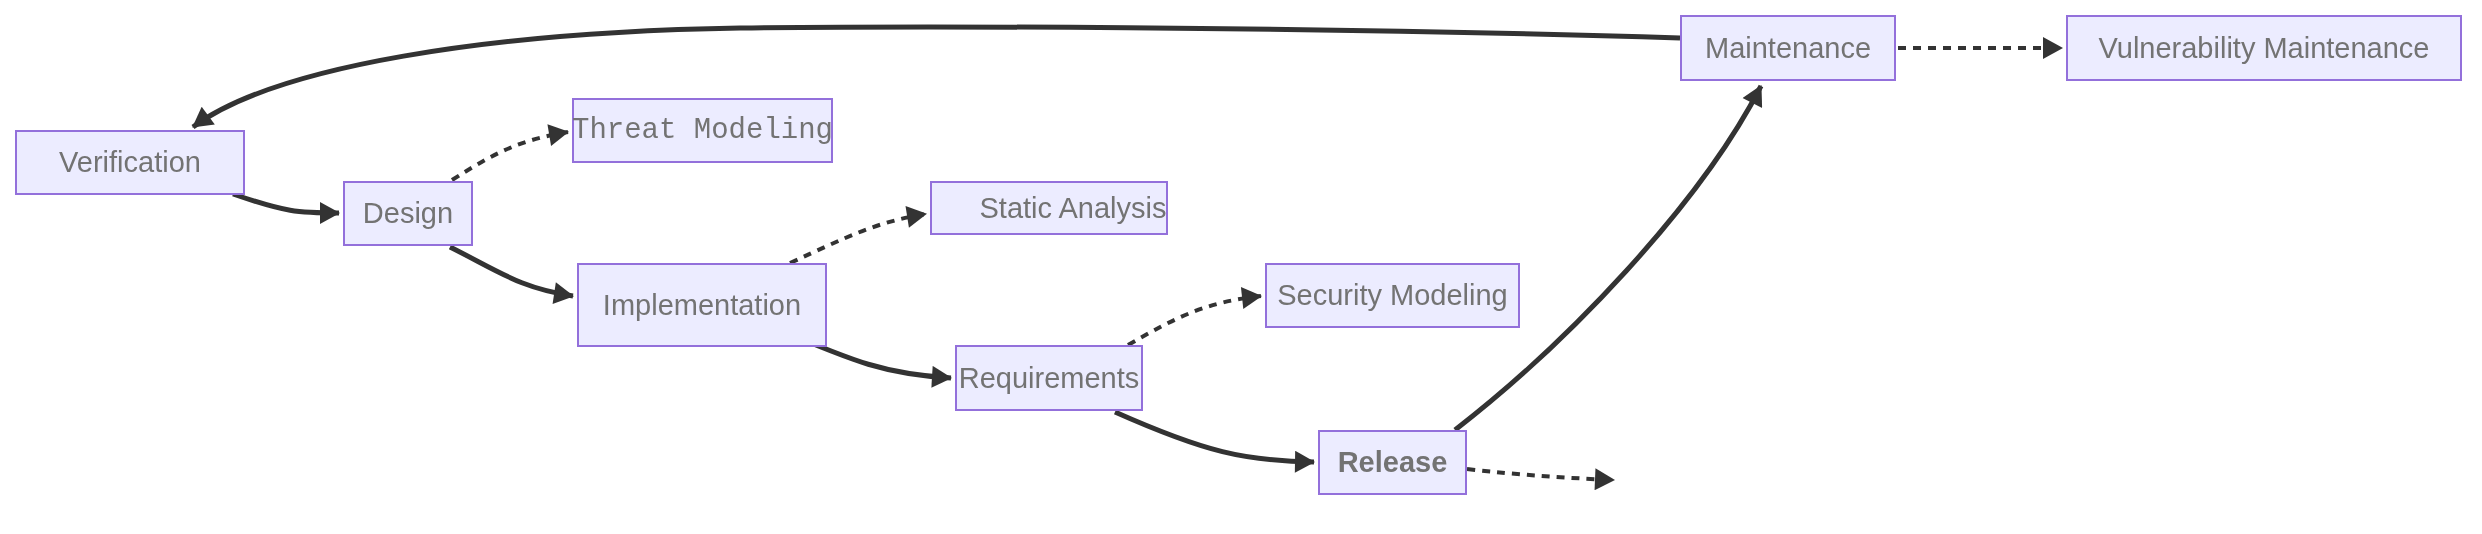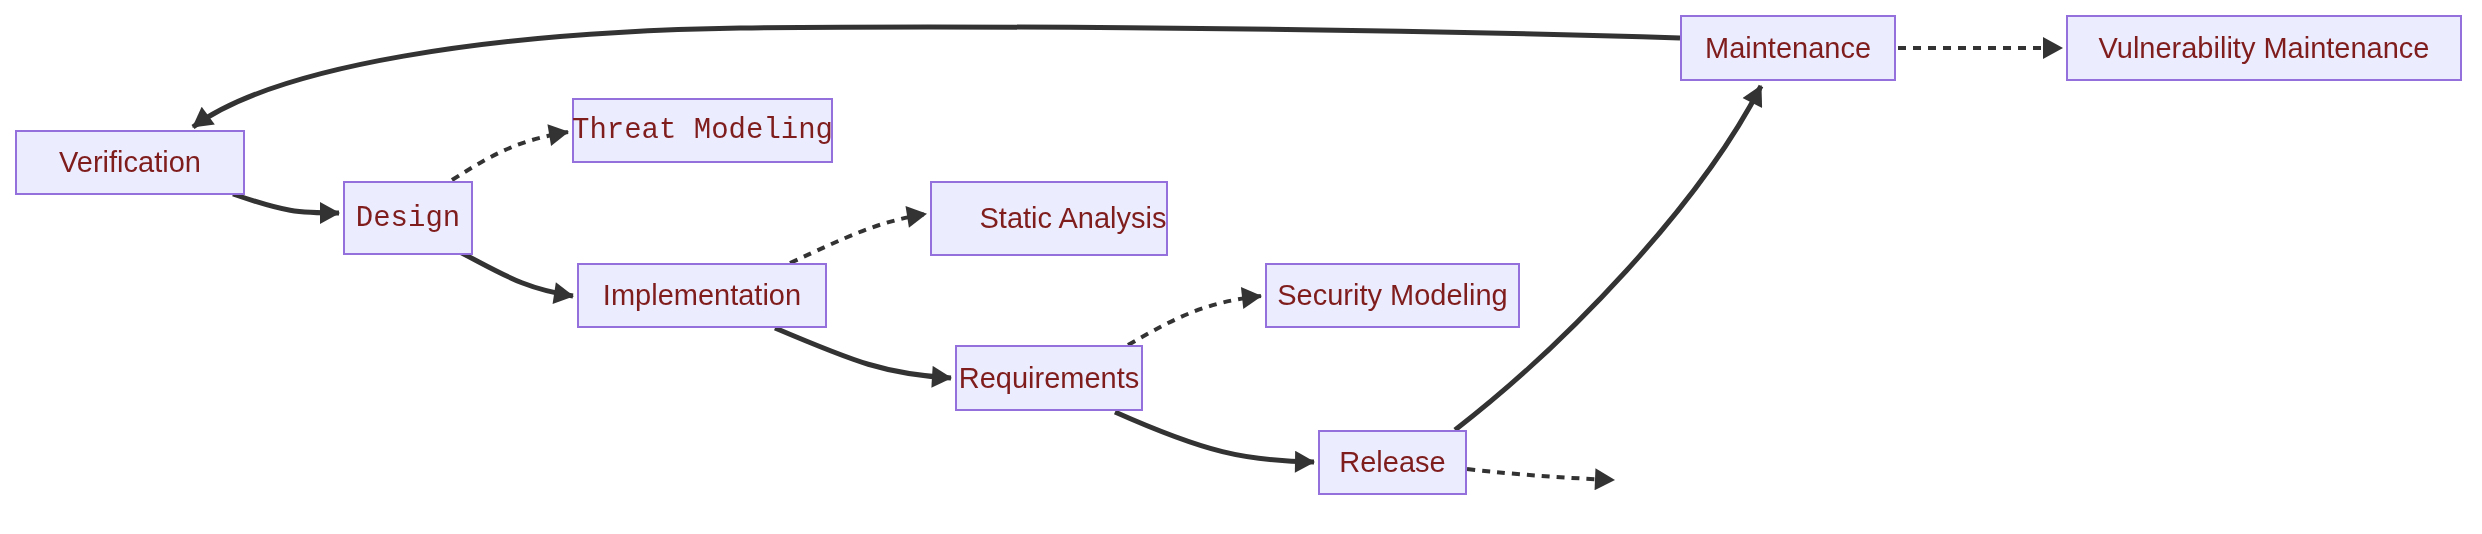--- a/index.html
+++ b/index.html
@@ -31,21 +31,21 @@
   }
   .edge.dotted {
     stroke-width: 4px;
     stroke-dasharray: 8 7;
   }
   .node {
     position: absolute;
     box-sizing: border-box;
     background: #ECECFF;
     border: 2.5px solid #9370DB;
-    color: #7f1d1d;
+    color: #737373;
     font-size: 29px;
     line-height: 1;
     display: flex;
     align-items: center;
     justify-content: center;
     white-space: nowrap;
   }
 </style>
 </head>
 <body>
@@ -70,45 +70,45 @@
     <path class="edge dotted" d="M 790,263 C 845,238 875,222 926,214" marker-end="url(#arrow)"></path>
     <path class="edge dotted" d="M 1128,345 C 1175,318 1205,302 1261,296" marker-end="url(#arrow)"></path>
     <path class="edge dotted" d="M 1467,469 C 1520,475 1565,478 1614,480" marker-end="url(#arrow)"></path>
     <path class="edge dotted" d="M 1898,48 L 2062,48" marker-end="url(#arrow)"></path>
   </svg>
 
   <div class="node" style="left:15px; top:130px; width:230px; height:65px;">
     <span>Verification</span>
   </div>
 
-  <div class="node" style="left:343px; top:181px; width:130px; height:74px;font-family:Liberation Mono, monospace;">
+  <div class="node" style="left:343px; top:181px; width:130px; height:65px;">
     <span>Design</span>
   </div>
 
   <div class="node" style="left:572px; top:98px; width:261px; height:65px;font-family:Liberation Mono, monospace;">
     <span>Threat Modeling</span>
   </div>
 
-  <div class="node" style="left:577px; top:263px; width:250px; height:65px;">
+  <div class="node" style="left:577px; top:263px; width:250px; height:84px;">
     <span>Implementation</span>
   </div>
 
-  <div class="node" style="left:930px; top:181px; width:238px; height:75px;padding-left:48px;">
+  <div class="node" style="left:930px; top:181px; width:238px; height:54px;padding-left:48px;">
     <span>Static Analysis</span>
   </div>
 
   <div class="node" style="left:955px; top:345px; width:188px; height:66px;">
     <span>Requirements</span>
   </div>
 
   <div class="node" style="left:1265px; top:263px; width:255px; height:65px;">
     <span>Security Modeling</span>
   </div>
 
-  <div class="node" style="left:1318px; top:430px; width:149px; height:65px;">
+  <div class="node" style="left:1318px; top:430px; width:149px; height:65px;font-weight:bold;">
     <span>Release</span>
   </div>
 
 
   <div class="node" style="left:1680px; top:15px; width:216px; height:66px;">
     <span>Maintenance</span>
   </div>
 
   <div class="node" style="left:2066px; top:15px; width:396px; height:66px;">
     <span>Vulnerability Maintenance</span>

